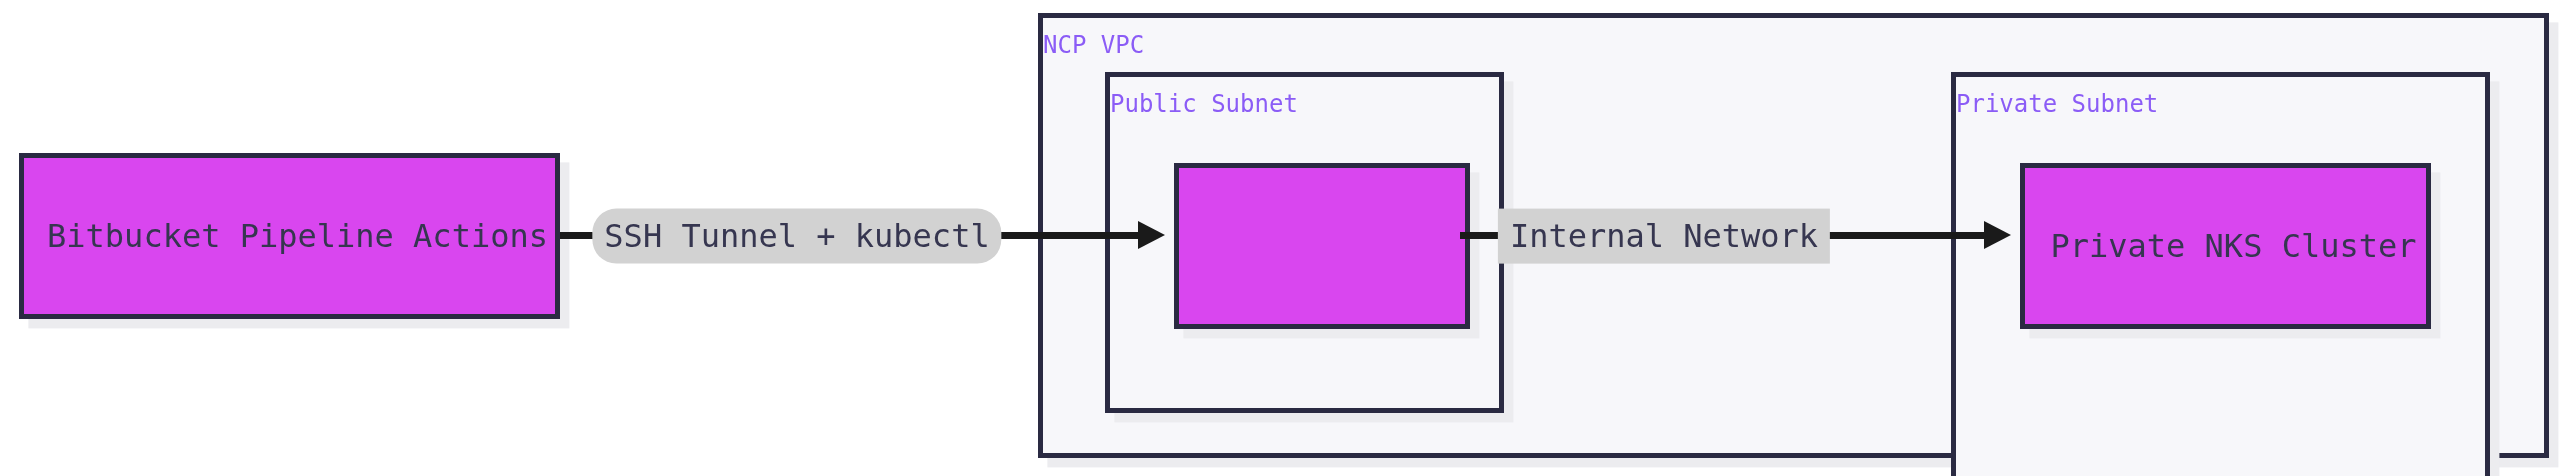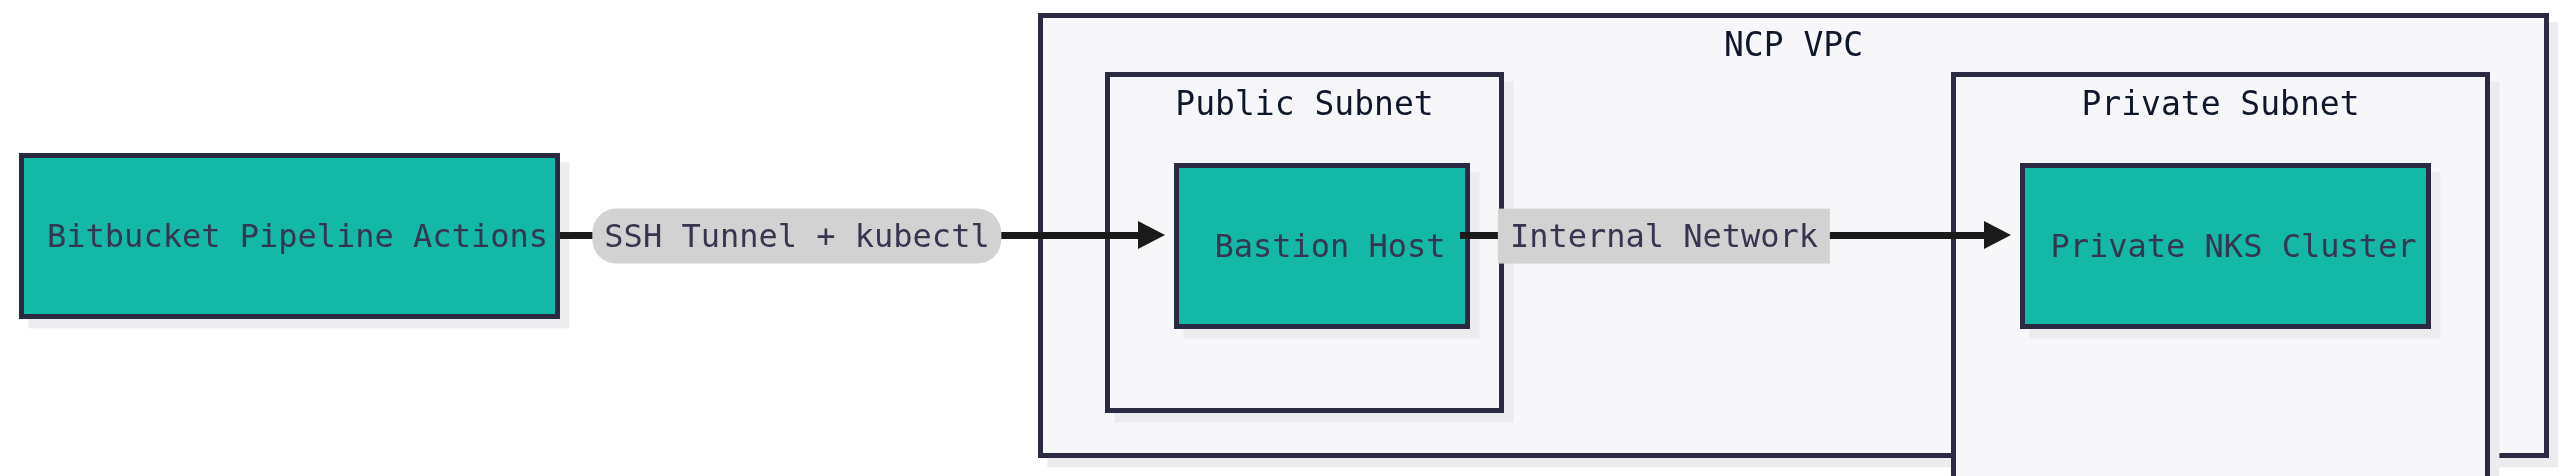--- a/index.html
+++ b/index.html
@@ -9,21 +9,21 @@
     height: 477px;
     background: #ffffff;
     font-family: "DejaVu Sans Mono", "Liberation Mono", monospace;
     overflow: hidden;
   }
 
   
   .node {
     position: absolute;
     box-sizing: border-box;
-    background: #14b8a6;
+    background: #d946ef;
     border: 5.4px solid #2a2a42;
     box-shadow: 9.4px 9.4px 0 0 #ececef;
     display: flex;
     flex-direction: column;
     align-items: center;
     justify-content: center;
     color: #363650;
     font-size: 32px;
     line-height: 48px;
     text-align: center;
@@ -43,23 +43,22 @@
     box-shadow: 9.4px 9.4px 0 0 #ececef;
   }
   #cluster-vpc            { left: 1038px; top: 13.4px;  width: 1511px; height: 445px; }
   #cluster-public-subnet  { left: 62px;   top: 54px;  width: 399px;  height: 341px; }
   #cluster-private-subnet { left: 908px; top: 54px;  width: 539px;  height: 432px; }
 
   .cluster-label {
     position: absolute;
     left: 0; right: 0;
     top: 8px;
-    text-align: center;
-    color: #0f172a;
-    font-size: 33px;
+    color: #8b5cf6;
+    font-size: 24px;
     line-height: 38px;
     white-space: nowrap;
   }
 
   
   .edge-line {
     position: absolute;
     top: 232px;
     height: 6.7px;
     background: #1a1a1a;
@@ -103,21 +102,20 @@
   <div class="node" id="node-bitbucket">
     <span>Bitbucket Pipeline Actions</span>
   </div>
 
   <div class="cluster" id="cluster-vpc">
     <div class="cluster-label">NCP VPC</div>
 
     <div class="cluster" id="cluster-public-subnet">
       <div class="cluster-label">Public Subnet</div>
       <div class="node" id="node-bastion">
-        <span>Bastion Host</span>
       </div>
     </div>
 
     <div class="cluster" id="cluster-private-subnet">
       <div class="cluster-label">Private Subnet</div>
       <div class="node" id="node-nks">
         <span>Private NKS Cluster</span>
       </div>
     </div>
   </div>

